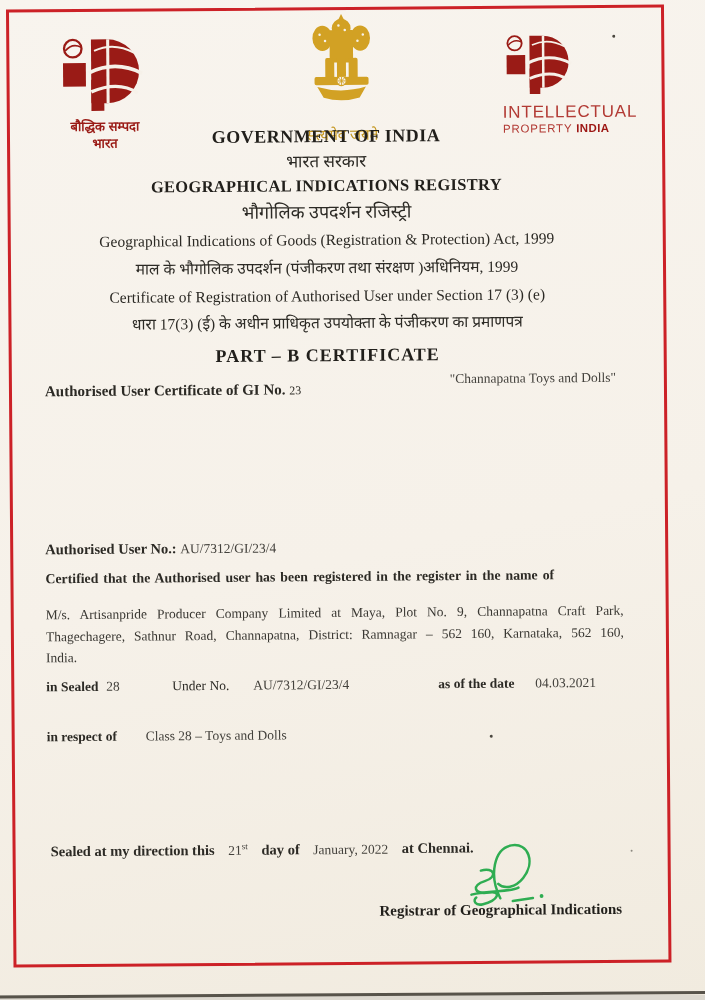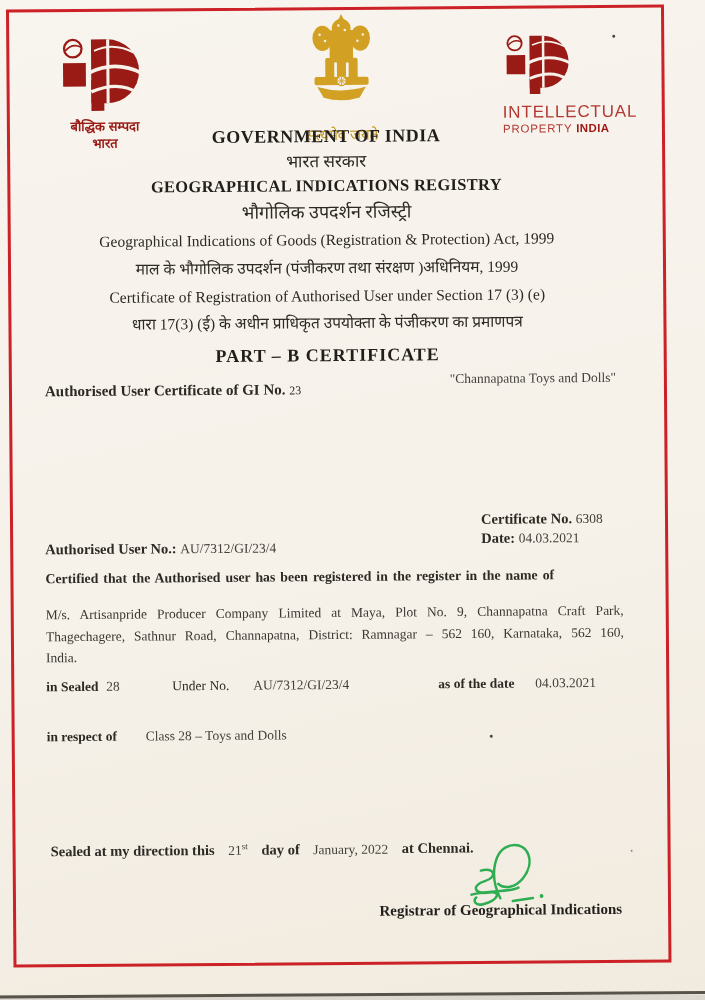--- a/index.html
+++ b/index.html
@@ -167,30 +167,20 @@
     <div class="centered cert-en">Certificate of Registration of Authorised User under Section 17 (3) (e)</div>
     <div class="centered cert-hi">धारा 17(3) (ई) के अधीन प्राधिकृत उपयोक्ता के पंजीकरण का प्रमाणपत्र</div>
     <div class="centered part-title">PART – B CERTIFICATE</div>
 
     <div class="abs gi-line">
       <span class="b">Authorised User Certificate of GI No.</span>
       <span class="num">23</span>
     </div>
     <div class="abs gi-name">"Channapatna Toys and Dolls"</div>
 
-    <div class="abs certno">
-      <div>
-        <span class="b">Certificate No.</span>
-        <span class="val">6308</span>
-      </div>
-      <div>
-        <span class="b">Date:</span>
-        <span class="val">04.03.2021</span>
-      </div>
-    </div>
 
     <div class="abs userno">
       <span class="b">Authorised User No.:</span>
       <span class="val">AU/7312/GI/23/4</span>
     </div>
 
     <div class="abs certified">Certified that the Authorised user has been registered in the register in the name of</div>
 
     <div class="abs holder">M/s. Artisanpride Producer Company Limited at Maya, Plot No. 9, Channapatna Craft Park, Thagechagere, Sathnur Road, Channapatna, District: Ramnagar – 562 160, Karnataka, 562 160, India.</div>
 

